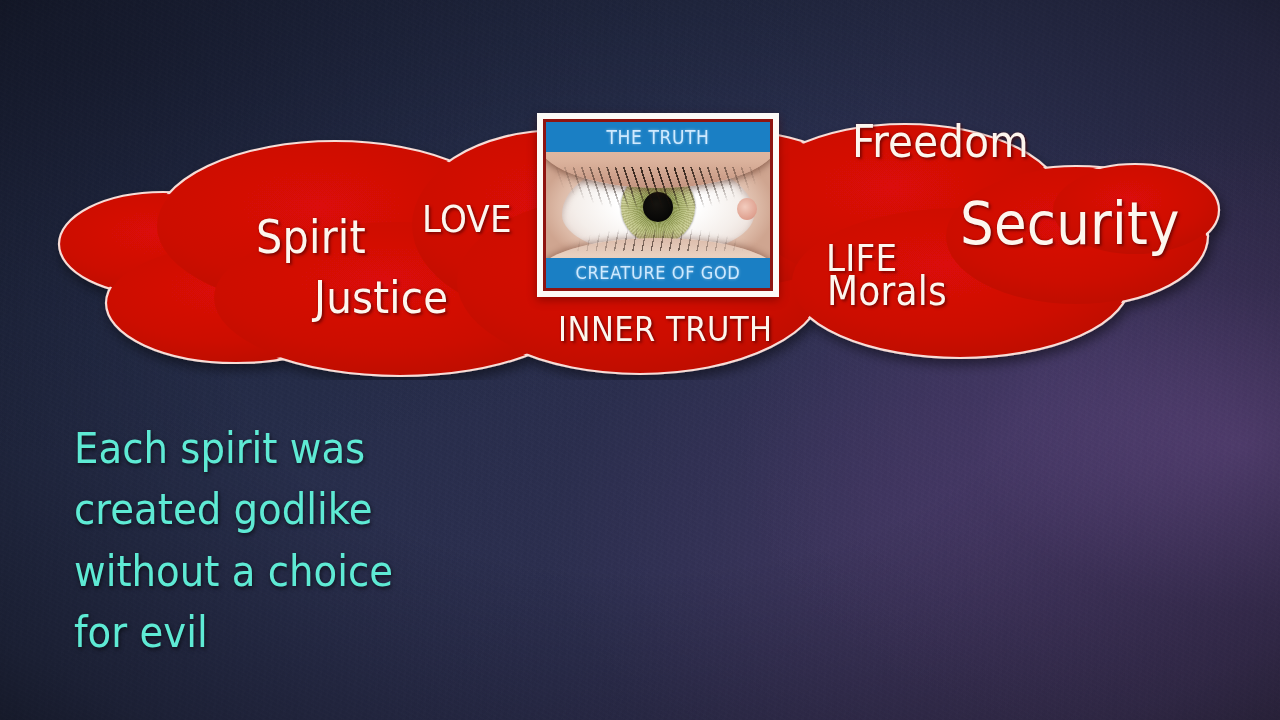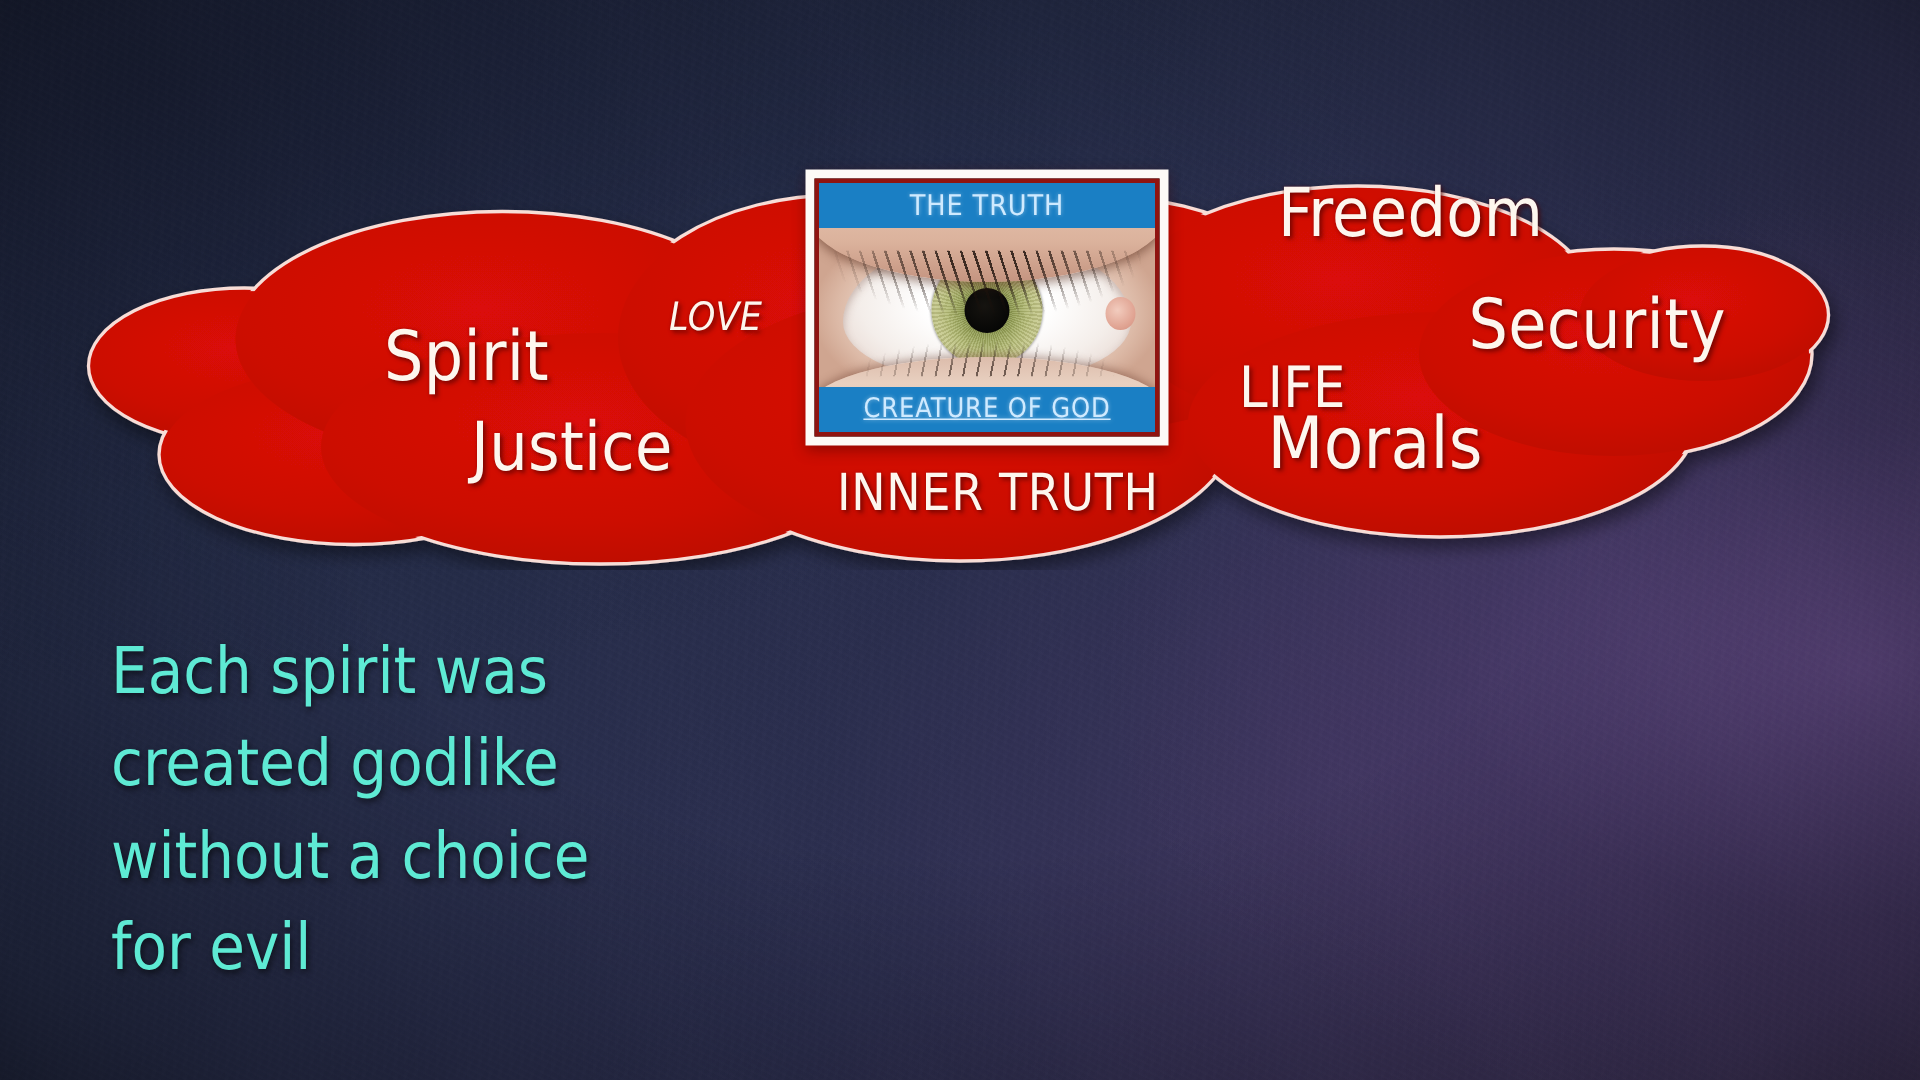--- a/index.html
+++ b/index.html
@@ -51,26 +51,26 @@
 
   
   .cloud-label {
     position: absolute;
     color: #fdf6ee;
     white-space: nowrap;
     letter-spacing: 0.2px;
     text-shadow: 2px 2px 3px rgba(70,0,0,0.55), 0 0 2px rgba(120,10,10,0.5);
   }
   .lbl-spirit   { left: 256px; top: 188px; font-size: 46px; margin-top: 22px; }
-  .lbl-love     { left: 446px; top: 197px; font-size: 26px; font-style: italic; }
+  .lbl-love     { left: 422px; top: 197px; font-size: 38px; }
   .lbl-justice  { left: 314px; top: 271px; font-size: 45px; }
   .lbl-freedom  { left: 852px; top: 115px; font-size: 45px; }
   .lbl-life     { left: 826px; top: 192px; font-size: 38px; margin-top: 44px; }
-  .lbl-security { left: 960px; top: 189px; font-size: 46px; margin-left: 19px; }
-  .lbl-morals   { left: 827px; top: 268px; font-size: 48px; margin-left: 18px; }
+  .lbl-security { left: 960px; top: 189px; font-size: 59px; }
+  .lbl-morals   { left: 827px; top: 268px; font-size: 40px; }
   .lbl-inner-truth { left: 558px; top: 309px; font-size: 34px; letter-spacing: 0.5px; }
 
   
   .eye-card {
     position: absolute;
     left: 537px; top: 113px;
     width: 242px; height: 184px;
     background: #fdfaf6;
     padding: 6px;
     box-sizing: border-box;
@@ -178,21 +178,21 @@
   .band {
     position: absolute;
     left: 0; width: 100%;
     background: #1a7fc4;
     color: #cfeaff;
     text-align: center;
     box-sizing: border-box;
     text-shadow: 0 0 3px rgba(255,255,255,0.45);
   }
   .band-top    { top: 0;    height: 30px; line-height: 30px; font-size: 19px; letter-spacing: 0.6px; }
-  .band-bottom { bottom: 0; height: 30px; line-height: 30px; font-size: 18px; letter-spacing: 0.6px; text-decoration: underline; }
+  .band-bottom { bottom: 0; height: 30px; line-height: 30px; font-size: 18px; letter-spacing: 0.6px; }
 
   
   .headline {
     position: absolute;
     left: 74px; top: 418px;
     width: 360px;
     color: #5eead4;
     font-size: 43px;
     line-height: 1.43;
     text-shadow: 1px 2px 4px rgba(0,0,0,0.6);

